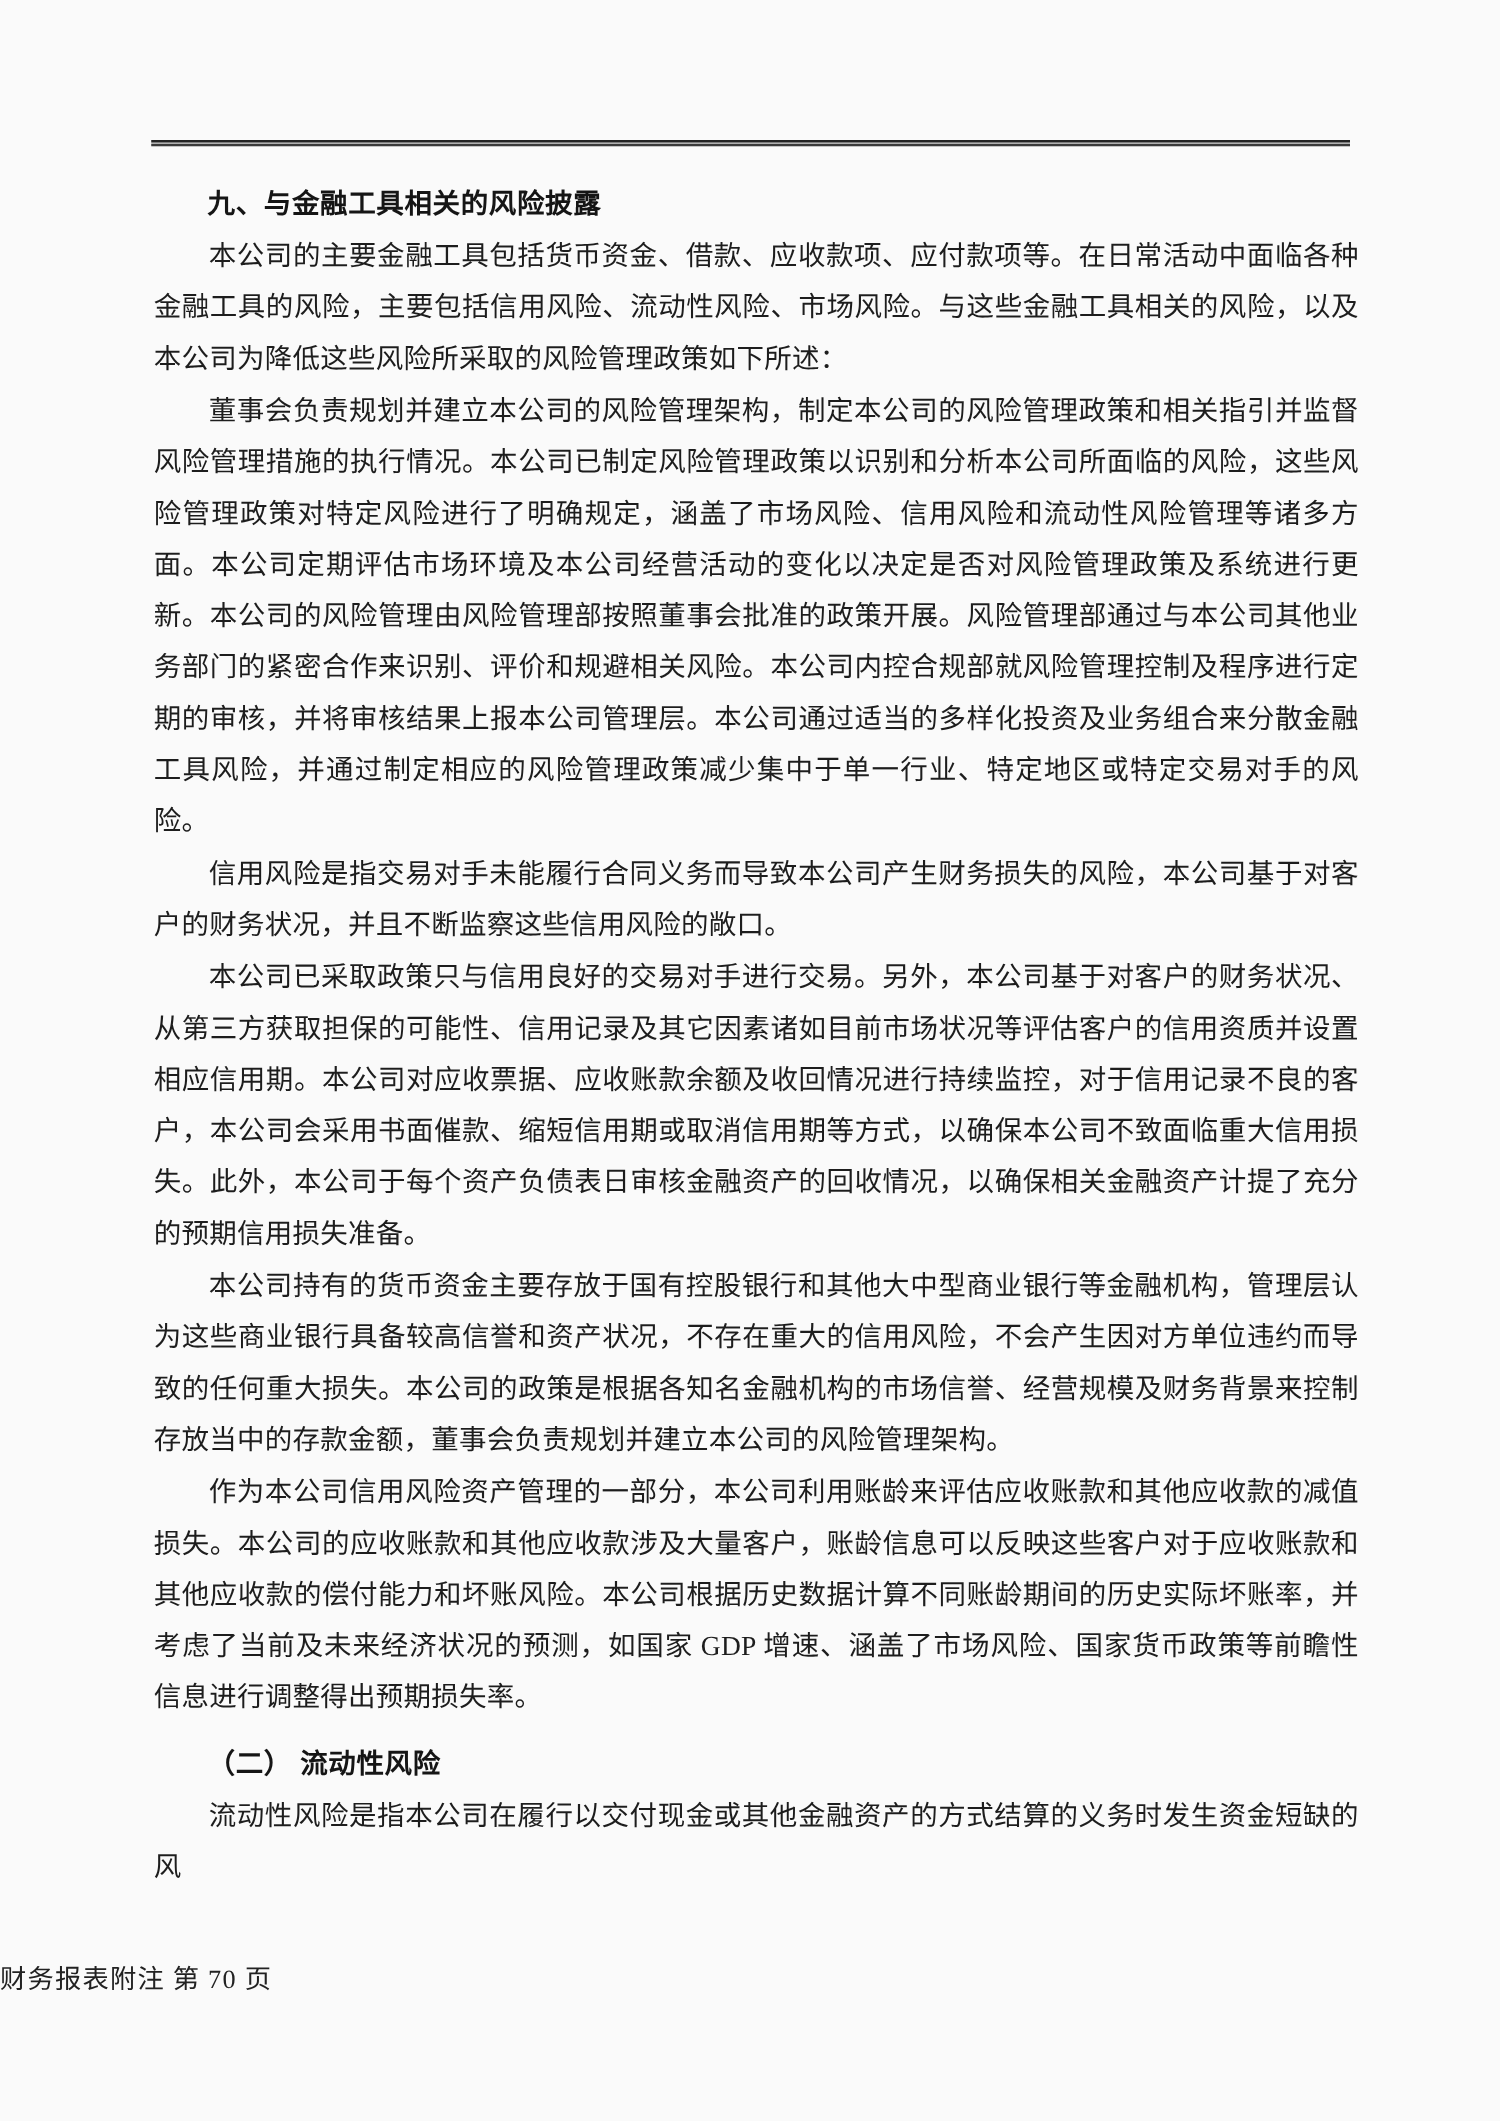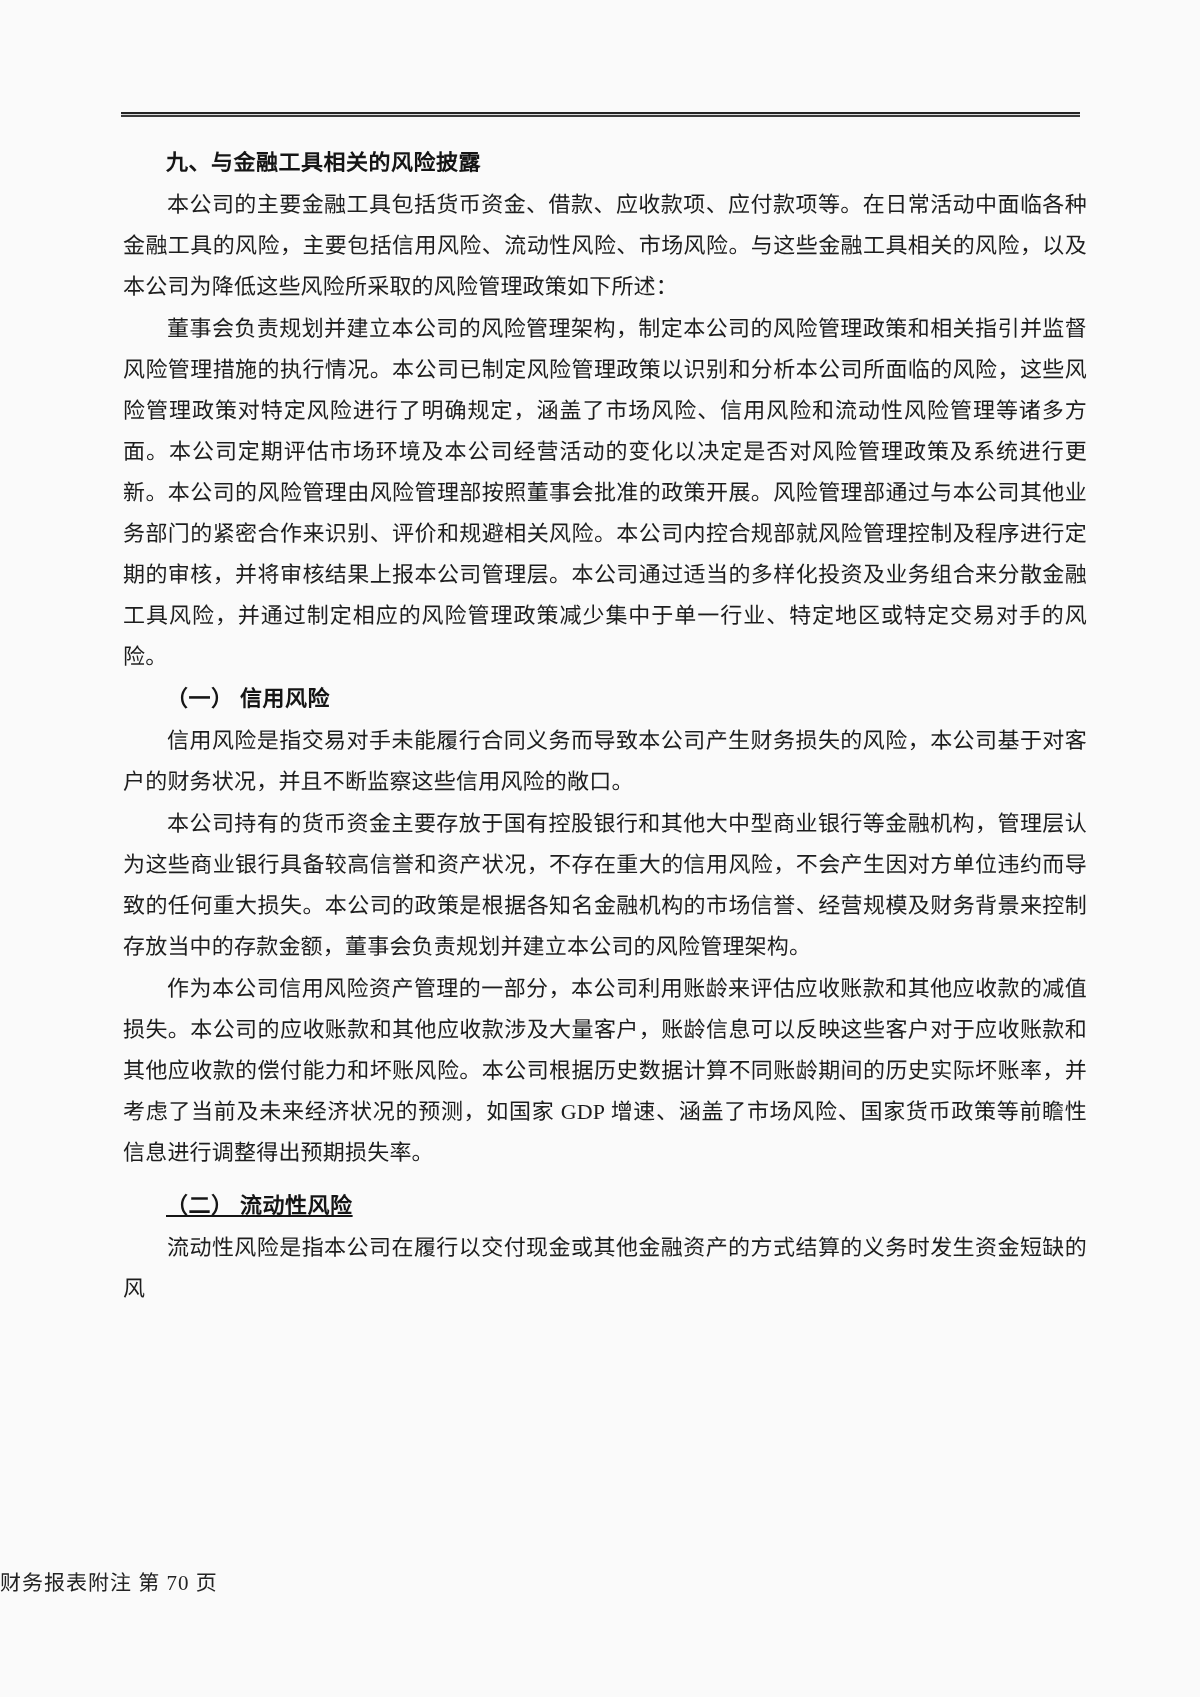--- a/index.html
+++ b/index.html
@@ -53,21 +53,20 @@
     font-size: 22px;
     line-height: 41px;
     font-weight: bold;
     text-indent: 2em;
     font-family: "Liberation Sans", "DejaVu Sans", sans-serif;
     color: #151515;
     letter-spacing: 0.5px;
   }
   .heading.spaced-before {
     margin-top: 12px;
-    text-decoration: underline;
   }
   .footer {
     position: absolute;
     left: 0;
     top: 1570px;
     width: 1200px;
     text-align: left;
     font-size: 21px;
     line-height: 26px;
     color: #222222;
@@ -81,24 +80,24 @@
 
   <div class="top-rule"></div>
 
   <div class="content">
     <h1 class="heading">九、与金融工具相关的风险披露</h1>
 
     <p>本公司的主要金融工具包括货币资金、借款、应收款项、应付款项等。在日常活动中面临各种金融工具的风险，主要包括信用风险、流动性风险、市场风险。与这些金融工具相关的风险，以及本公司为降低这些风险所采取的风险管理政策如下所述：</p>
 
     <p>董事会负责规划并建立本公司的风险管理架构，制定本公司的风险管理政策和相关指引并监督风险管理措施的执行情况。本公司已制定风险管理政策以识别和分析本公司所面临的风险，这些风险管理政策对特定风险进行了明确规定，涵盖了市场风险、信用风险和流动性风险管理等诸多方面。本公司定期评估市场环境及本公司经营活动的变化以决定是否对风险管理政策及系统进行更新。本公司的风险管理由风险管理部按照董事会批准的政策开展。风险管理部通过与本公司其他业务部门的紧密合作来识别、评价和规避相关风险。本公司内控合规部就风险管理控制及程序进行定期的审核，并将审核结果上报本公司管理层。本公司通过适当的多样化投资及业务组合来分散金融工具风险，并通过制定相应的风险管理政策减少集中于单一行业、特定地区或特定交易对手的风险。</p>
 
-    <h2 class="heading">（一） 信用风险</h2>
 
     <p>信用风险是指交易对手未能履行合同义务而导致本公司产生财务损失的风险，本公司基于对客户的财务状况，并且不断监察这些信用风险的敞口。</p>
 
+    <p>本公司已采取政策只与信用良好的交易对手进行交易。另外，本公司基于对客户的财务状况、从第三方获取担保的可能性、信用记录及其它因素诸如目前市场状况等评估客户的信用资质并设置相应信用期。本公司对应收票据、应收账款余额及收回情况进行持续监控，对于信用记录不良的客户，本公司会采用书面催款、缩短信用期或取消信用期等方式，以确保本公司不致面临重大信用损失。此外，本公司于每个资产负债表日审核金融资产的回收情况，以确保相关金融资产计提了充分的预期信用损失准备。</p>
 
 
     <p>本公司持有的货币资金主要存放于国有控股银行和其他大中型商业银行等金融机构，管理层认为这些商业银行具备较高信誉和资产状况，不存在重大的信用风险，不会产生因对方单位违约而导致的任何重大损失。本公司的政策是根据各知名金融机构的市场信誉、经营规模及财务背景来控制存放当中的存款金额，董事会负责规划并建立本公司的风险管理架构。</p>
 
     <p>作为本公司信用风险资产管理的一部分，本公司利用账龄来评估应收账款和其他应收款的减值损失。本公司的应收账款和其他应收款涉及大量客户，账龄信息可以反映这些客户对于应收账款和其他应收款的偿付能力和坏账风险。本公司根据历史数据计算不同账龄期间的历史实际坏账率，并考虑了当前及未来经济状况的预测，如国家 GDP 增速、涵盖了市场风险、国家货币政策等前瞻性信息进行调整得出预期损失率。</p>
 
     <h2 class="heading spaced-before">（二） 流动性风险</h2>
 
     <p>流动性风险是指本公司在履行以交付现金或其他金融资产的方式结算的义务时发生资金短缺的风</p>
   </div>

